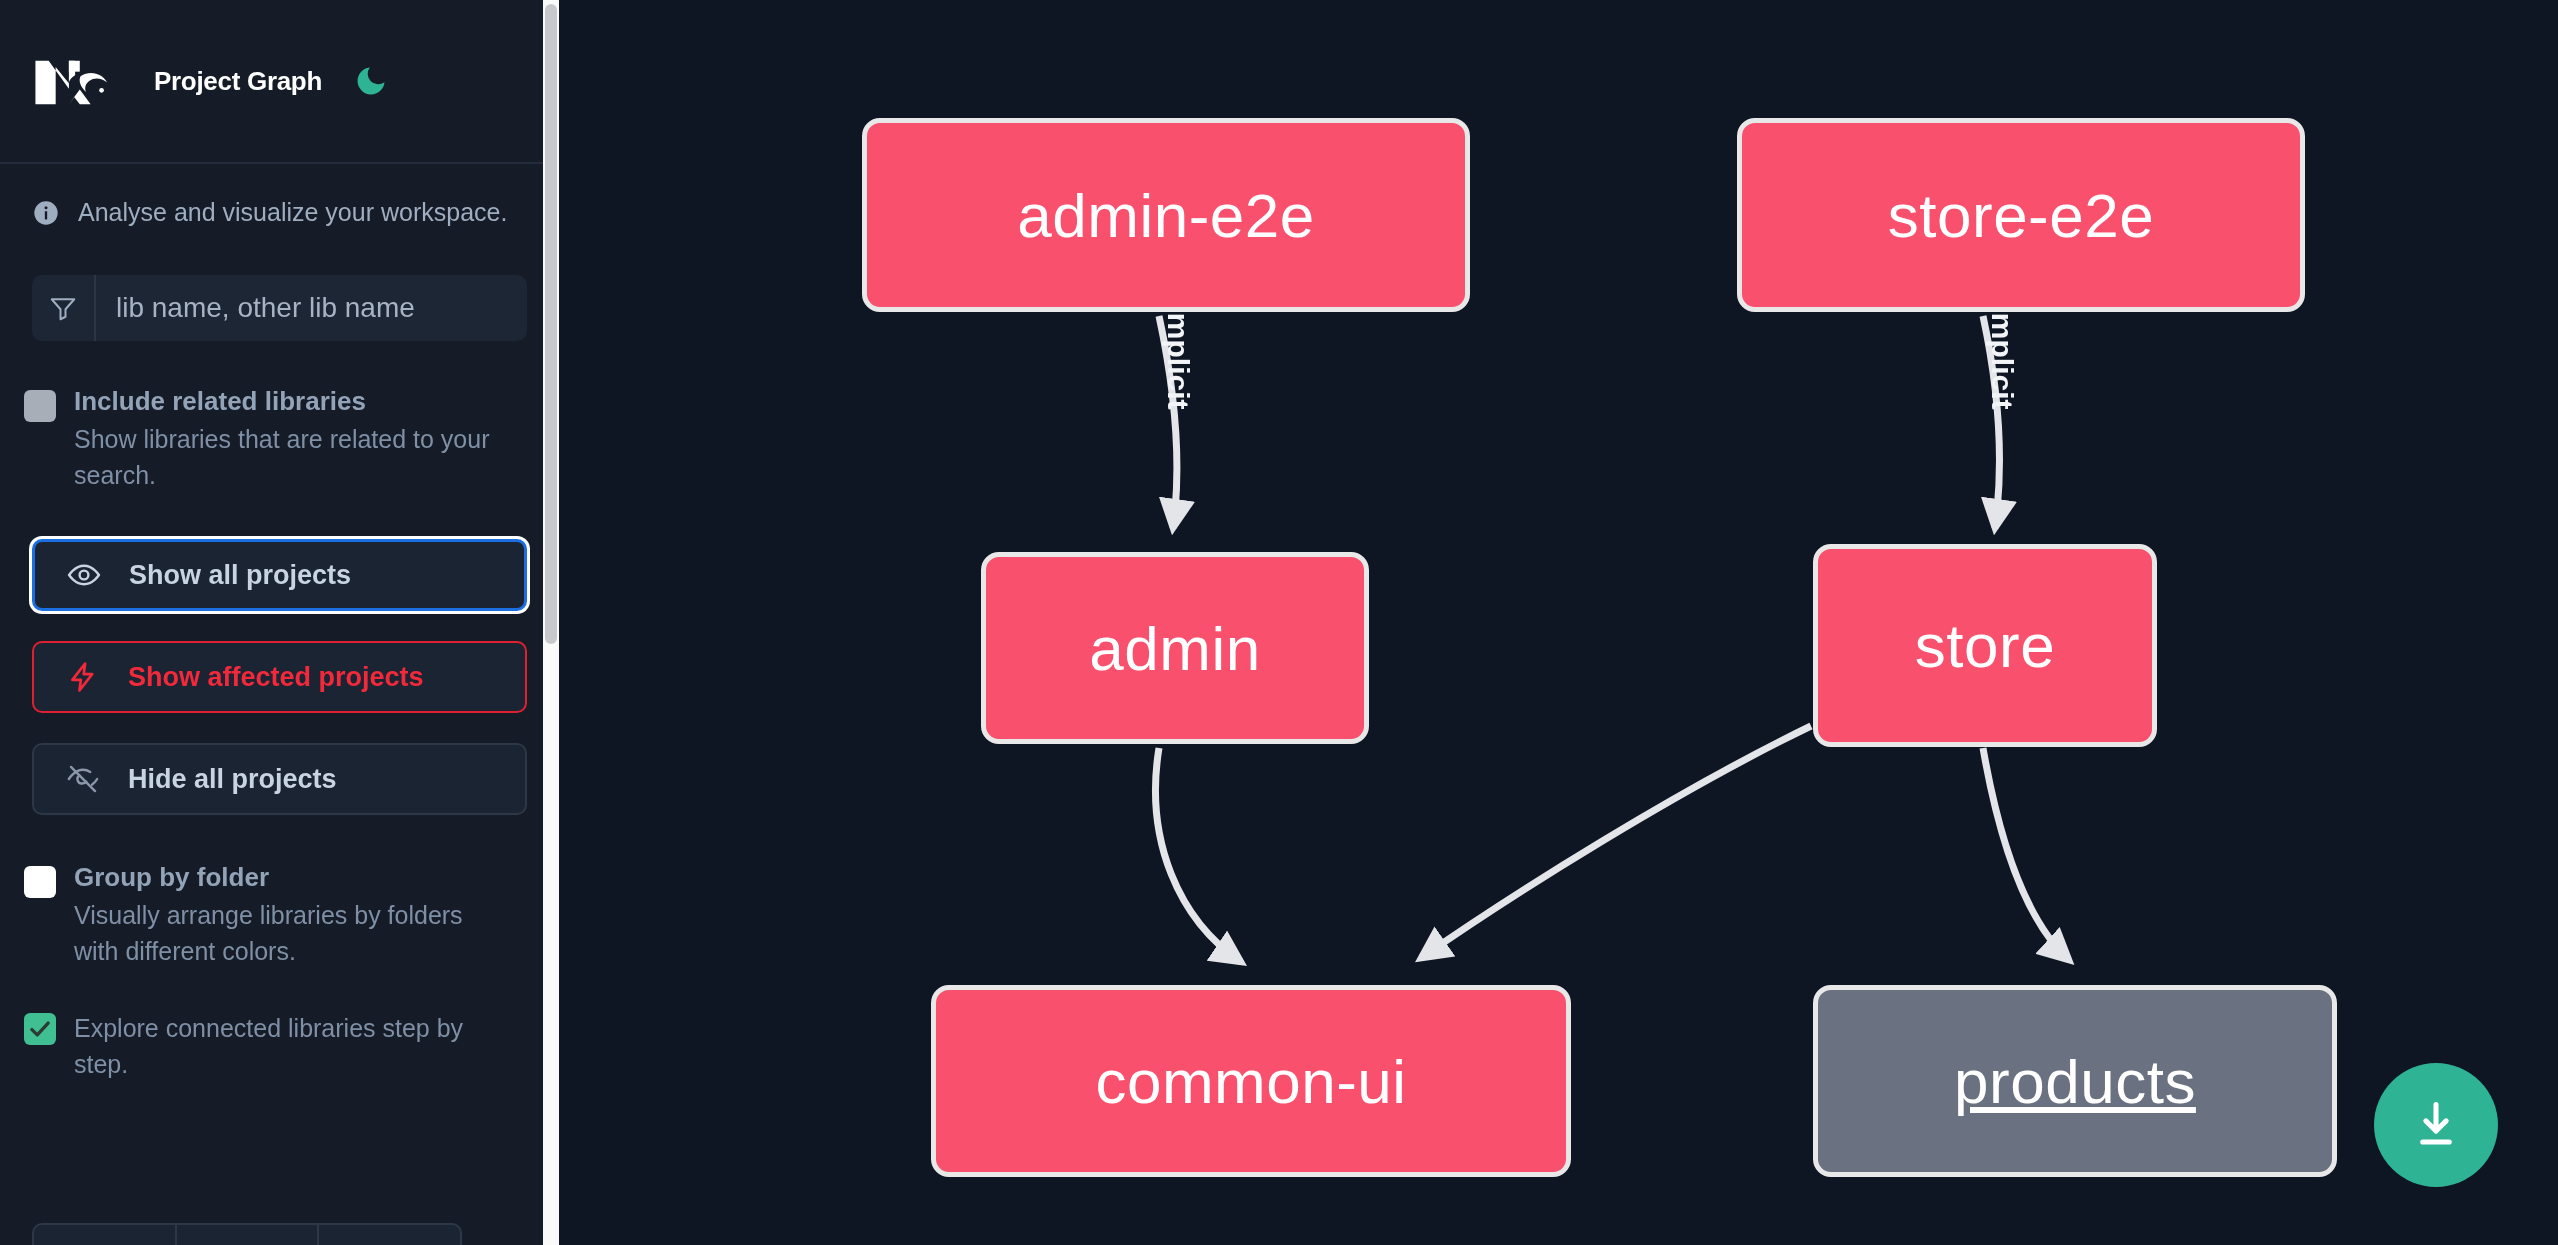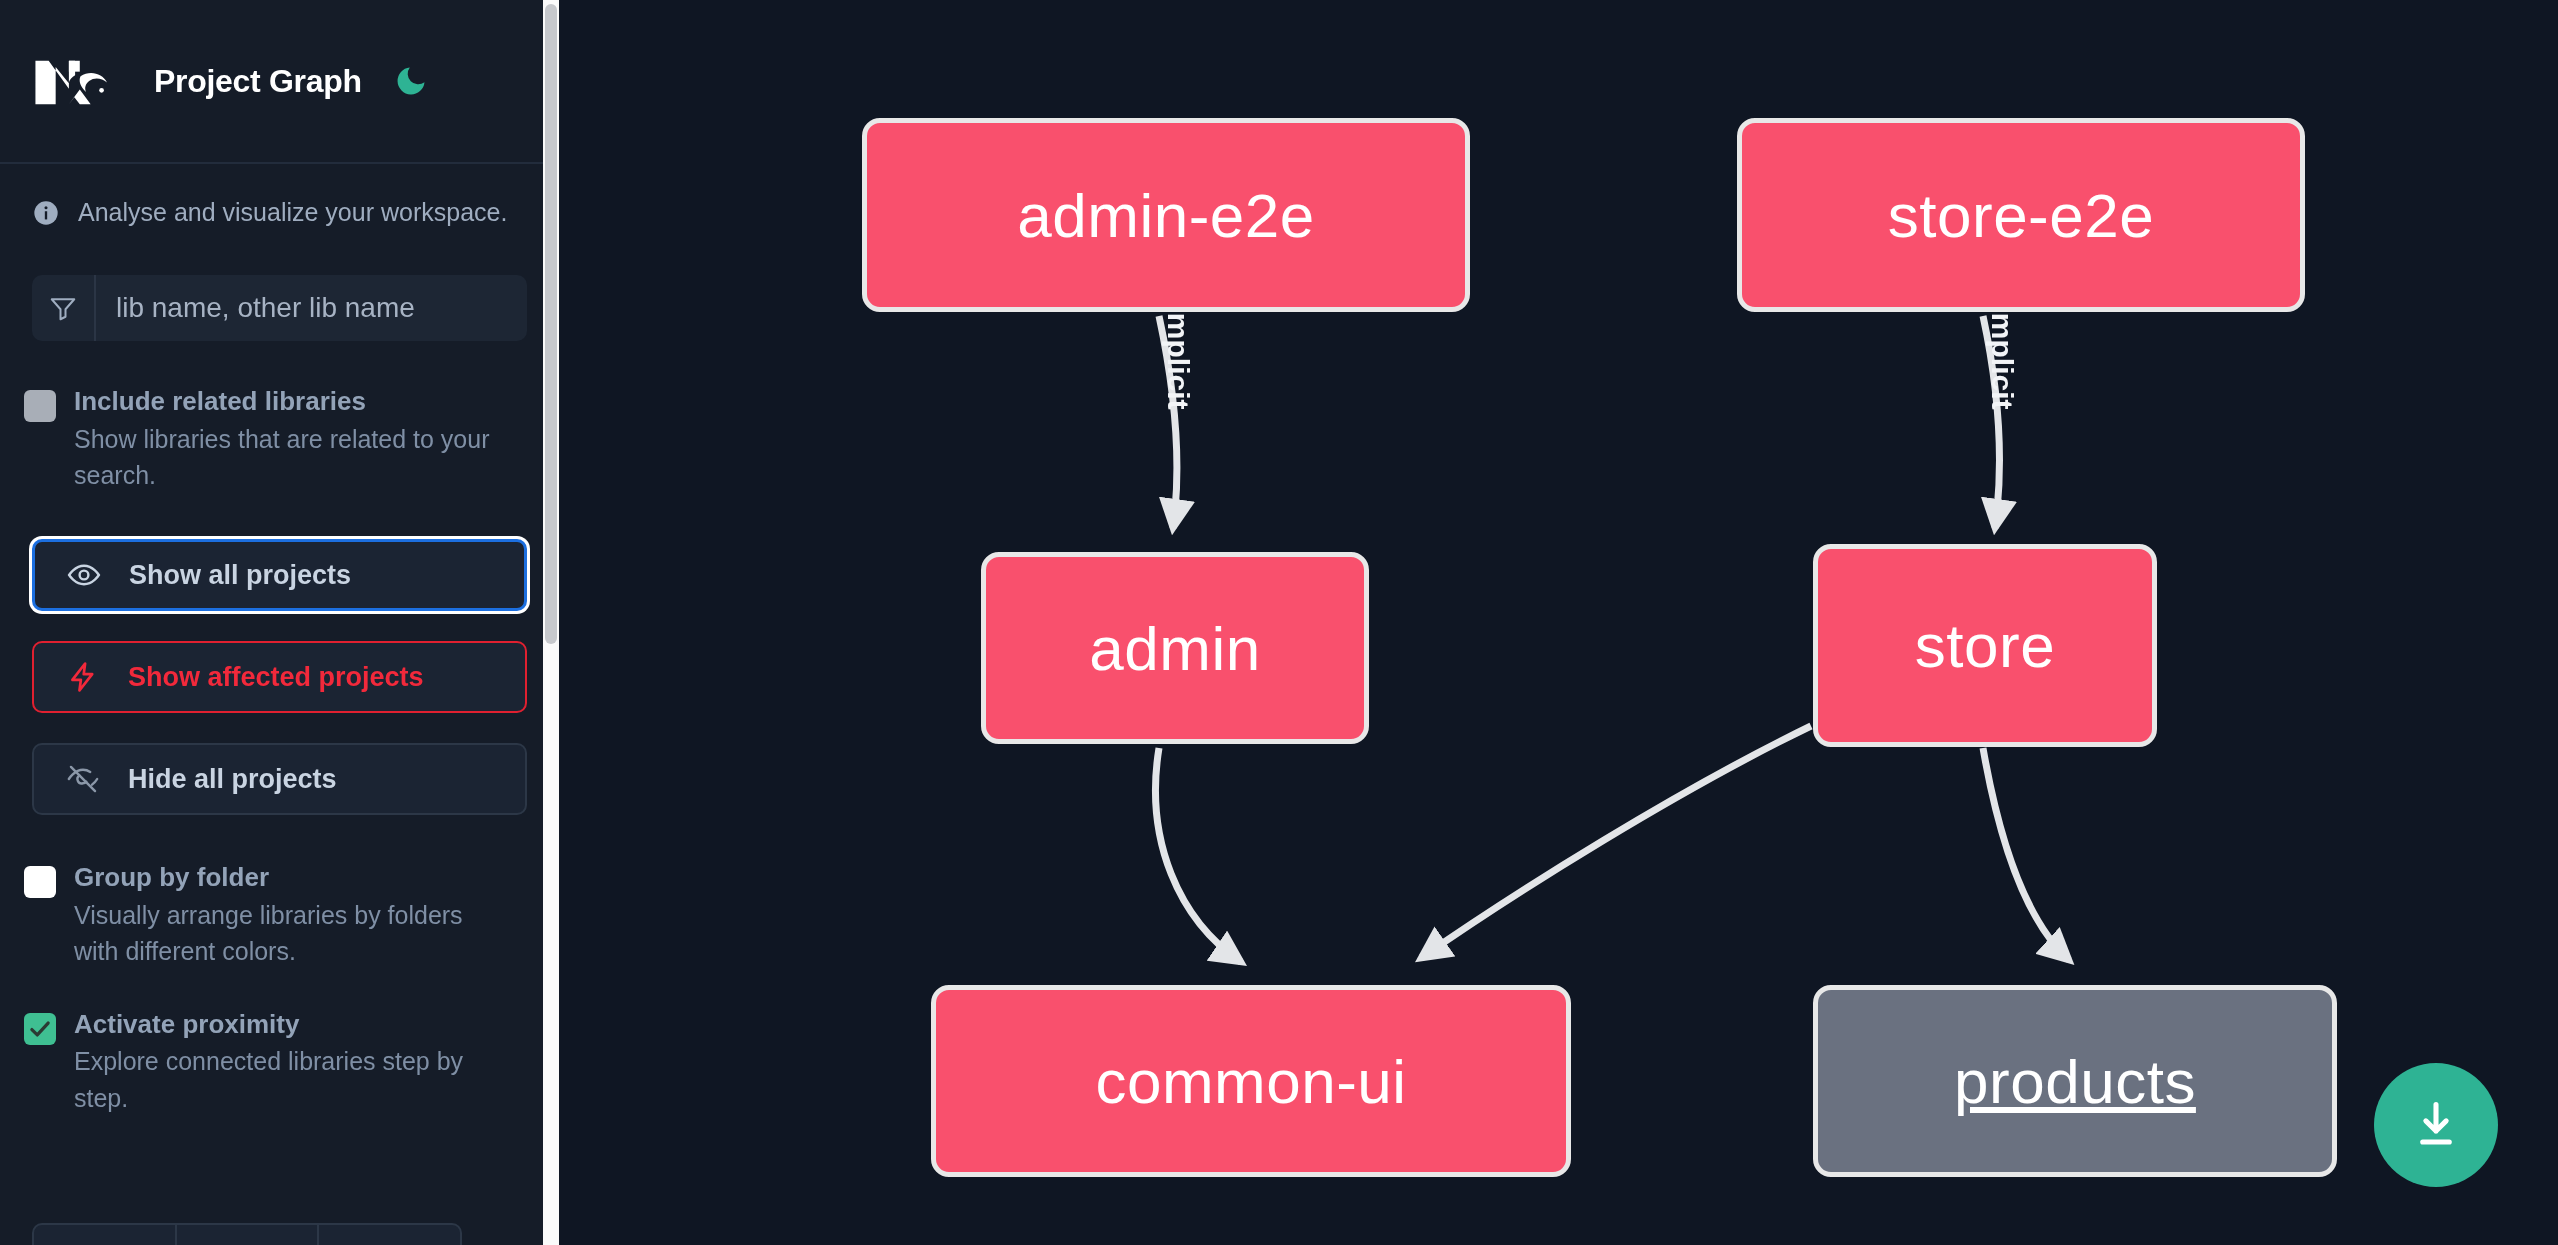--- a/index.html
+++ b/index.html
@@ -22,21 +22,21 @@
   }
   .side-header {
     height: 164px;
     display: flex; align-items: center;
     padding: 0 32px;
     border-bottom: 2px solid #222c3c;
   }
   .nx-logo { width: 94px; height: 56px; flex: 0 0 auto; }
   .app-title {
     color: #ffffff;
-    font-size: 32px;
+    font-size: 26px;
     font-weight: 700;
     letter-spacing: -0.3px;
     margin-left: 28px;
     white-space: nowrap;
   }
   .theme-toggle {
     margin-left: 30px;
     width: 38px; height: 38px;
     display: flex; align-items: center; justify-content: center;
     cursor: pointer;
@@ -284,21 +284,20 @@
       </span>
     </div>
 
     <div class="check-row">
       <span class="cbox checked">
         <svg viewBox="0 0 24 24" width="26" height="26">
           <path d="M4.5 12.5l5 5 10-11" fill="none" stroke="#2b3a33" stroke-width="3" stroke-linecap="round" stroke-linejoin="round"></path>
         </svg>
       </span>
       <span class="check-texts">
-        <span class="check-title">Activate proximity</span>
         <span class="check-desc">Explore connected libraries step by step.</span>
       </span>
     </div>
 
     <div class="bottom-group">
       <div></div>
       <div></div>
       <div></div>
     </div>
 

